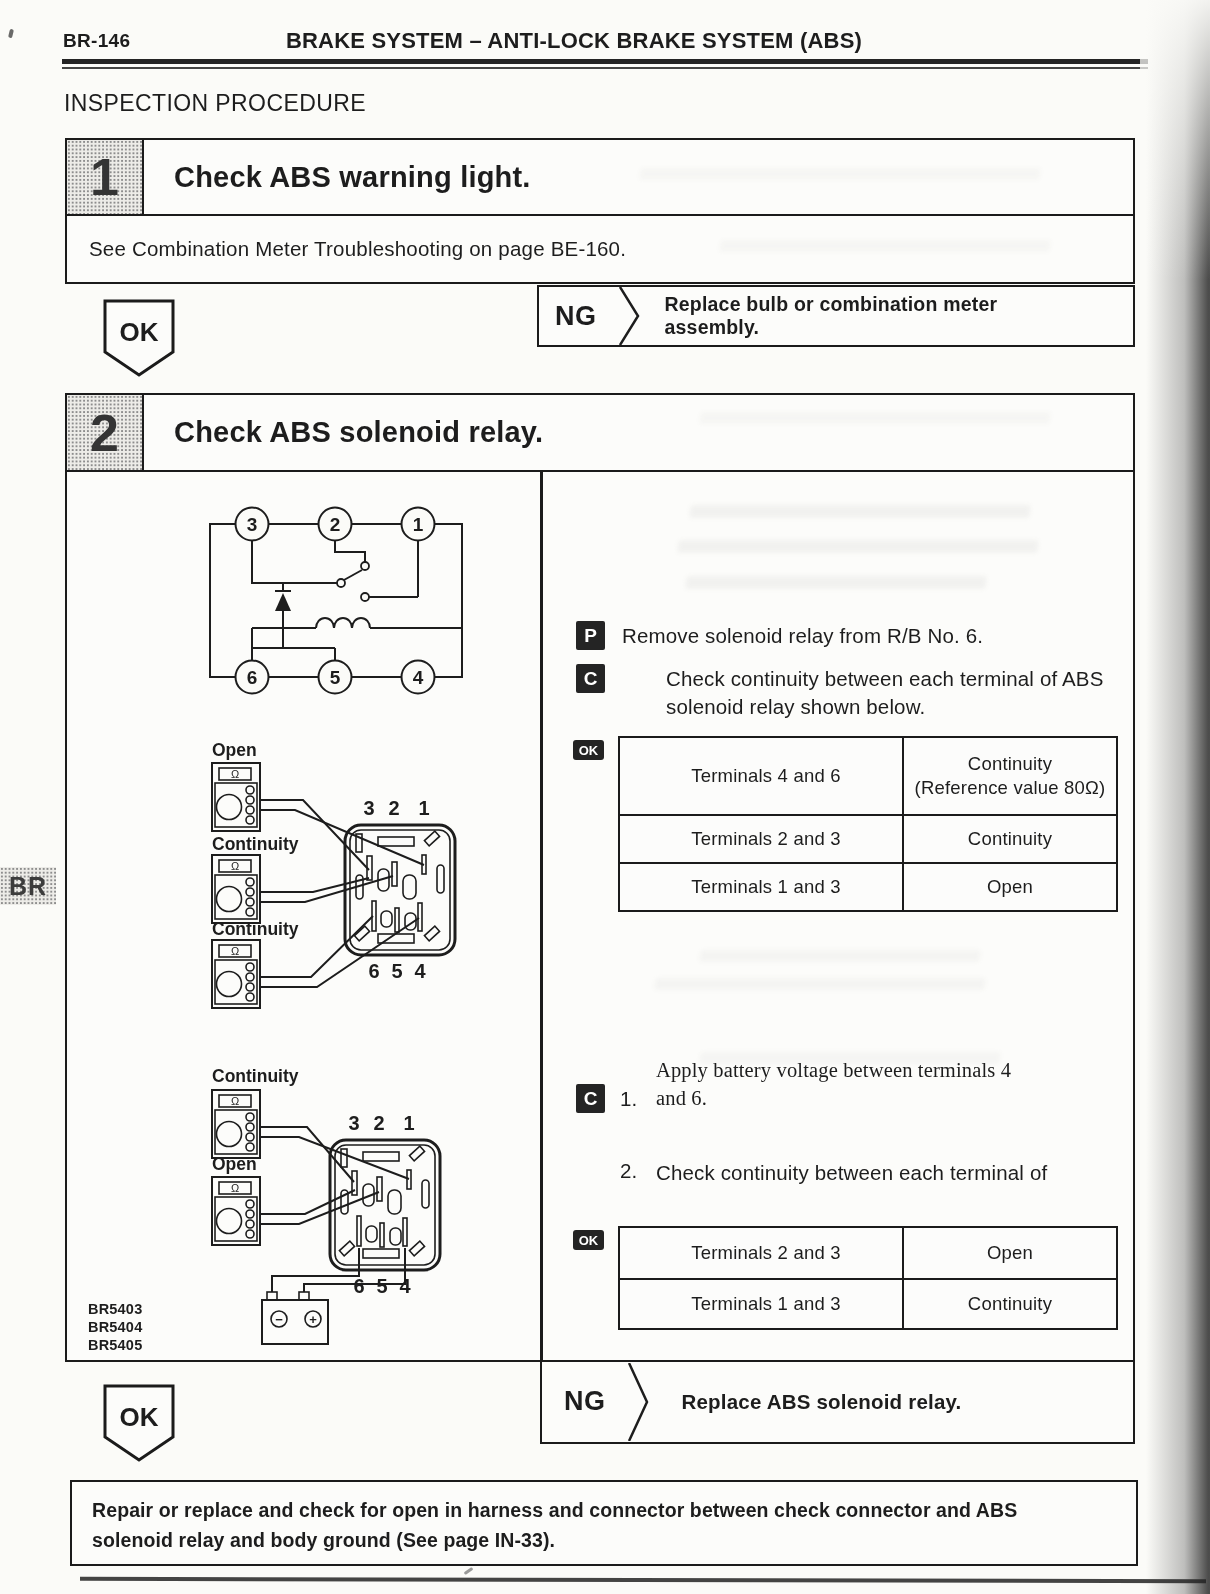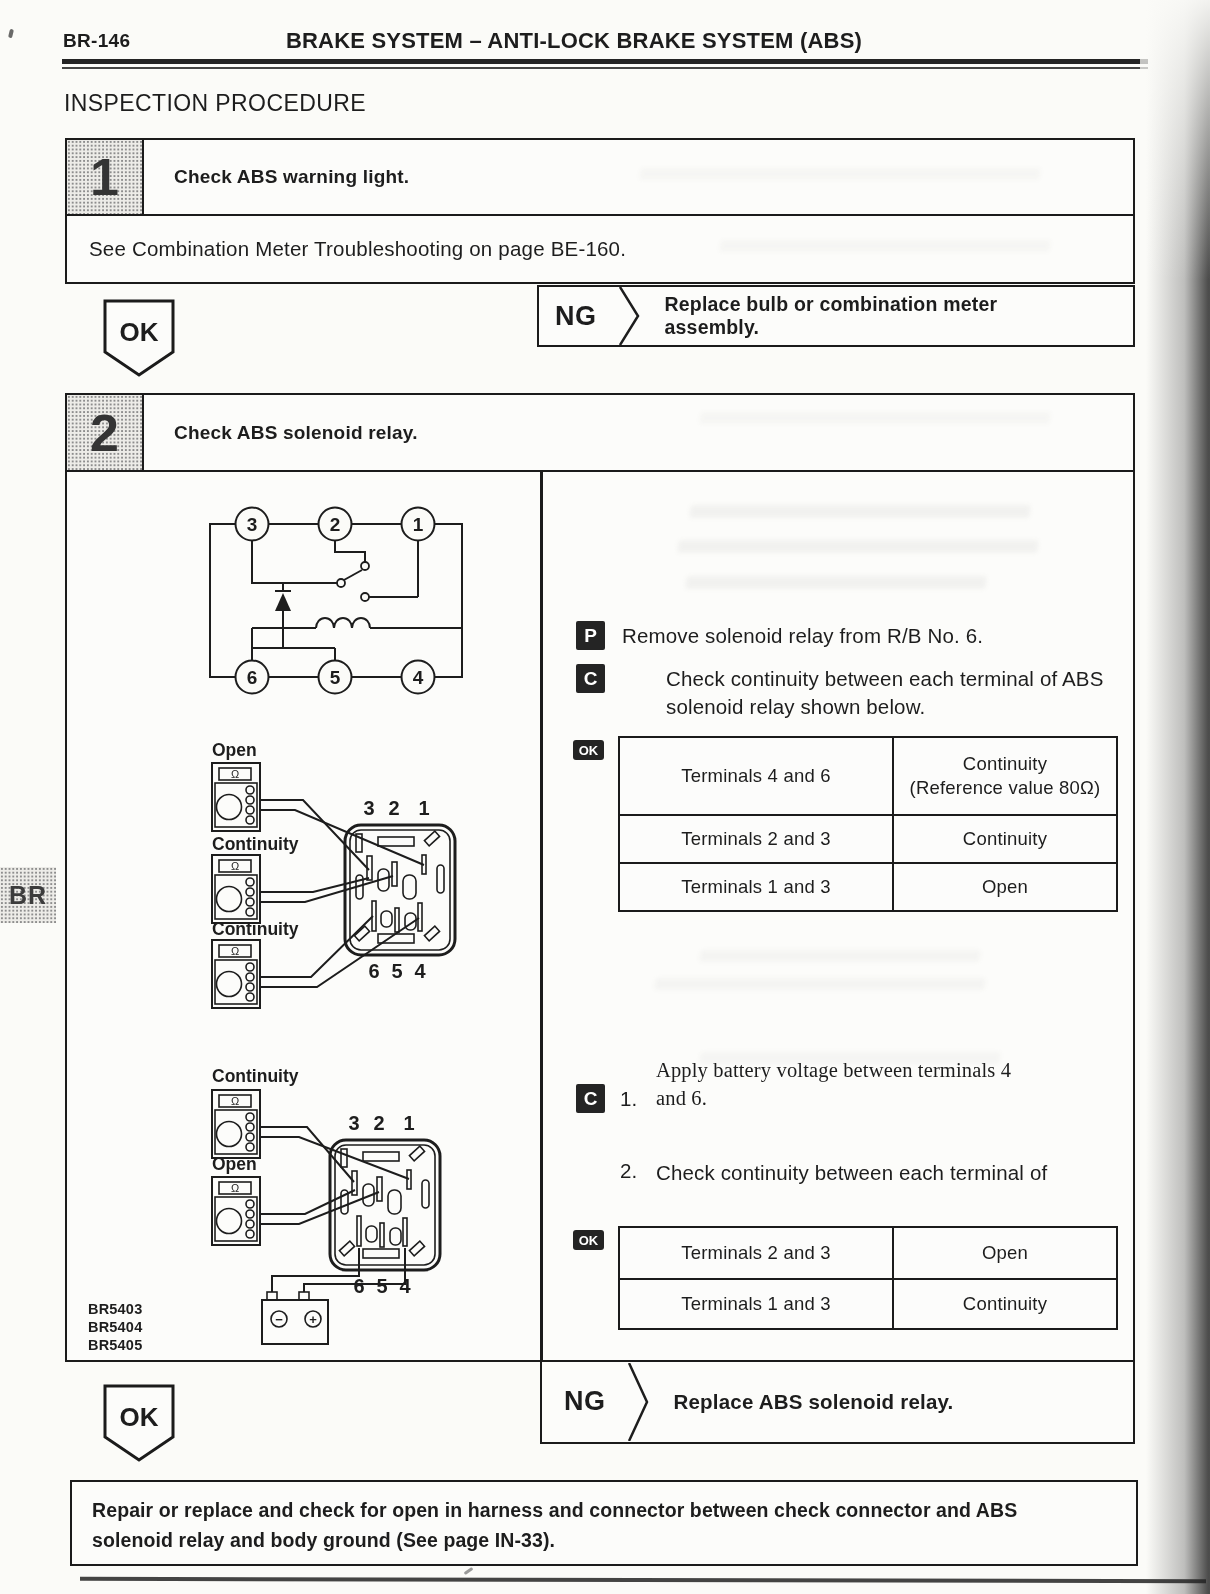--- a/index.html
+++ b/index.html
@@ -19,42 +19,42 @@
   
   .box{border:2.5px solid #1b1b1b; background:rgba(255,255,255,.25); box-sizing:border-box;}
   .step-head{display:flex; align-items:stretch;}
   .halftone{
     background-color:#edece8;
     background-image:radial-gradient(circle,#8d8d8d 1.05px,rgba(0,0,0,0) 1.3px);
     background-size:3.8px 3.8px;
   }
   .num-cell{width:75px; border-right:2px solid #1b1b1b; display:flex; align-items:center; justify-content:center;}
   .step-num{font-size:52px; font-weight:bold; color:#343434; line-height:1;}
-  .step-title{display:flex; align-items:center; padding-left:30px; font-size:19px; font-weight:bold; letter-spacing:.2px;}
+  .step-title{display:flex; align-items:center; padding-left:30px; font-size:29px; font-weight:bold; letter-spacing:.2px;}
   .note-box{display:flex; align-items:center; padding-left:22px; font-size:20.5px; letter-spacing:.2px;}
   
   .ng-box{display:flex; align-items:center;}
   .ng-label{font-size:27px; font-weight:bold; letter-spacing:.5px;}
   .ng-text{font-weight:bold; font-size:19.5px; line-height:23.5px; letter-spacing:.2px;}
   .ng-text-lg{font-weight:bold; font-size:20.5px; letter-spacing:.2px;}
   
   .badge{background:#242424; color:#fff; display:flex; align-items:center; justify-content:center; font-weight:bold; border-radius:2px;}
   .badge-letter{width:29px; height:29px; font-size:19px;}
   .badge-ok{width:31px; height:20px; font-size:13px; border-radius:3px;}
   
   .txt{font-size:20.5px; letter-spacing:.15px; line-height:28px; color:#1d1d1d;}
   .num-mark{font-size:20.5px; letter-spacing:.15px;}
   
   .vtable{border:2.5px solid #1b1b1b; box-sizing:border-box; background:rgba(255,255,255,.2);}
-  .vrow{display:grid; grid-template-columns:272px 1fr;}
+  .vrow{display:grid; grid-template-columns:272px 1fr;padding-left:10px;}
   .vrow + .vrow{border-top:2px solid #1b1b1b;}
   .vcell{display:flex; flex-direction:column; align-items:center; justify-content:center; font-size:18.5px; letter-spacing:.2px; line-height:24px;}
   .vcell-r{border-left:2px solid #1b1b1b;}
   
-  .side-tab{left:0; top:867px; width:56px; height:56px; display:flex; align-items:center; justify-content:center;
+  .side-tab{left:0; top:867px; width:56px; height:38px; display:flex; align-items:center; justify-content:center;
             font-size:25px; font-weight:bold; color:#3c3c3c; letter-spacing:1px;}
   .footer-box{padding:13px 20px; font-size:19.5px; font-weight:bold; line-height:30px; letter-spacing:.1px;}
   .fig-ids{font-size:14.5px; font-weight:bold; line-height:18px; letter-spacing:.2px;}
   
   svg text{font-family:"Liberation Sans", sans-serif; fill:#1d1d1d;}
   .wire{stroke:#1d1d1d; stroke-width:2; fill:none;}
   .ln{stroke:#1d1d1d; stroke-width:2; fill:none;}
   .ln3{stroke:#1d1d1d; stroke-width:3; fill:none;}
   .ln16{stroke:#1d1d1d; stroke-width:1.6; fill:none;}
   .nodec{fill:#fbfbf8; stroke:#1d1d1d; stroke-width:1.8;}
@@ -315,21 +315,21 @@
       <div class="vcell">Terminals 1 and 3</div>
       <div class="vcell vcell-r">Continuity</div>
     </div>
   </div>
 
   <div class="abs box ng-box" style="left:540px; top:1359.5px; width:595px; height:84px;">
     <span class="ng-label" style="margin-left:22px;">NG</span>
     <svg style="margin-left:22px;" width="22" height="78" viewBox="0 0 22 78">
       <path d="M1,0 L19,39 L1,78" fill="none" stroke="#1d1d1d" stroke-width="2.5"></path>
     </svg>
-    <span class="ng-text-lg" style="margin-left:24px;">Replace ABS solenoid relay.</span>
+    <span class="ng-text-lg" style="margin-left:32px;">Replace ABS solenoid relay.</span>
   </div>
 
   <svg class="abs" style="left:103px; top:1384px;" width="72" height="79" viewBox="0 0 72 79">
     <path d="M2,2 H70 V53 L36,76 L2,53 Z" fill="#fcfcfa" stroke="#1b1b1b" stroke-width="3"></path>
     <text class="svg-ok" x="36" y="42">OK</text>
   </svg>
 
   <div class="abs box footer-box" style="left:70px; top:1480px; width:1068px; height:86px;">
     <div>Repair or replace and check for open in harness and connector between check connector and ABS</div>
     <div>solenoid relay and body ground (See page IN-33).</div>

